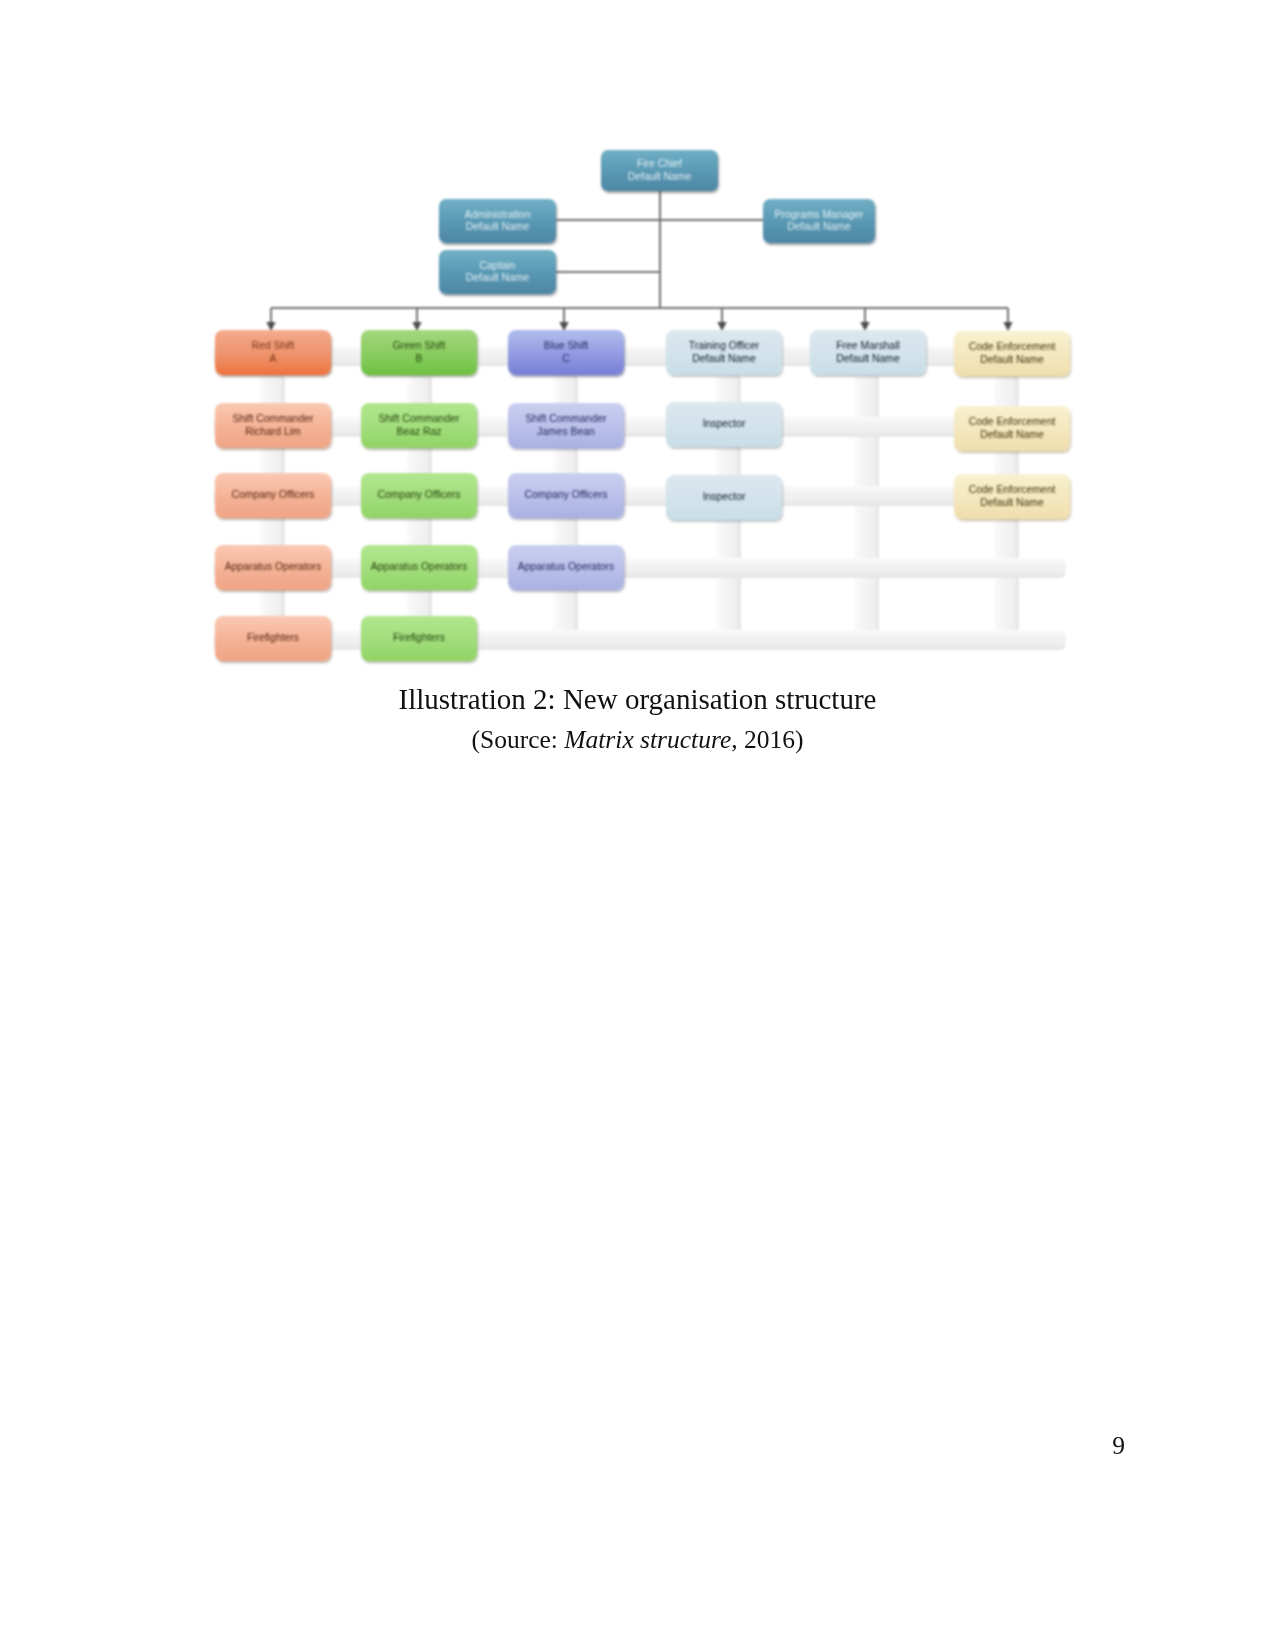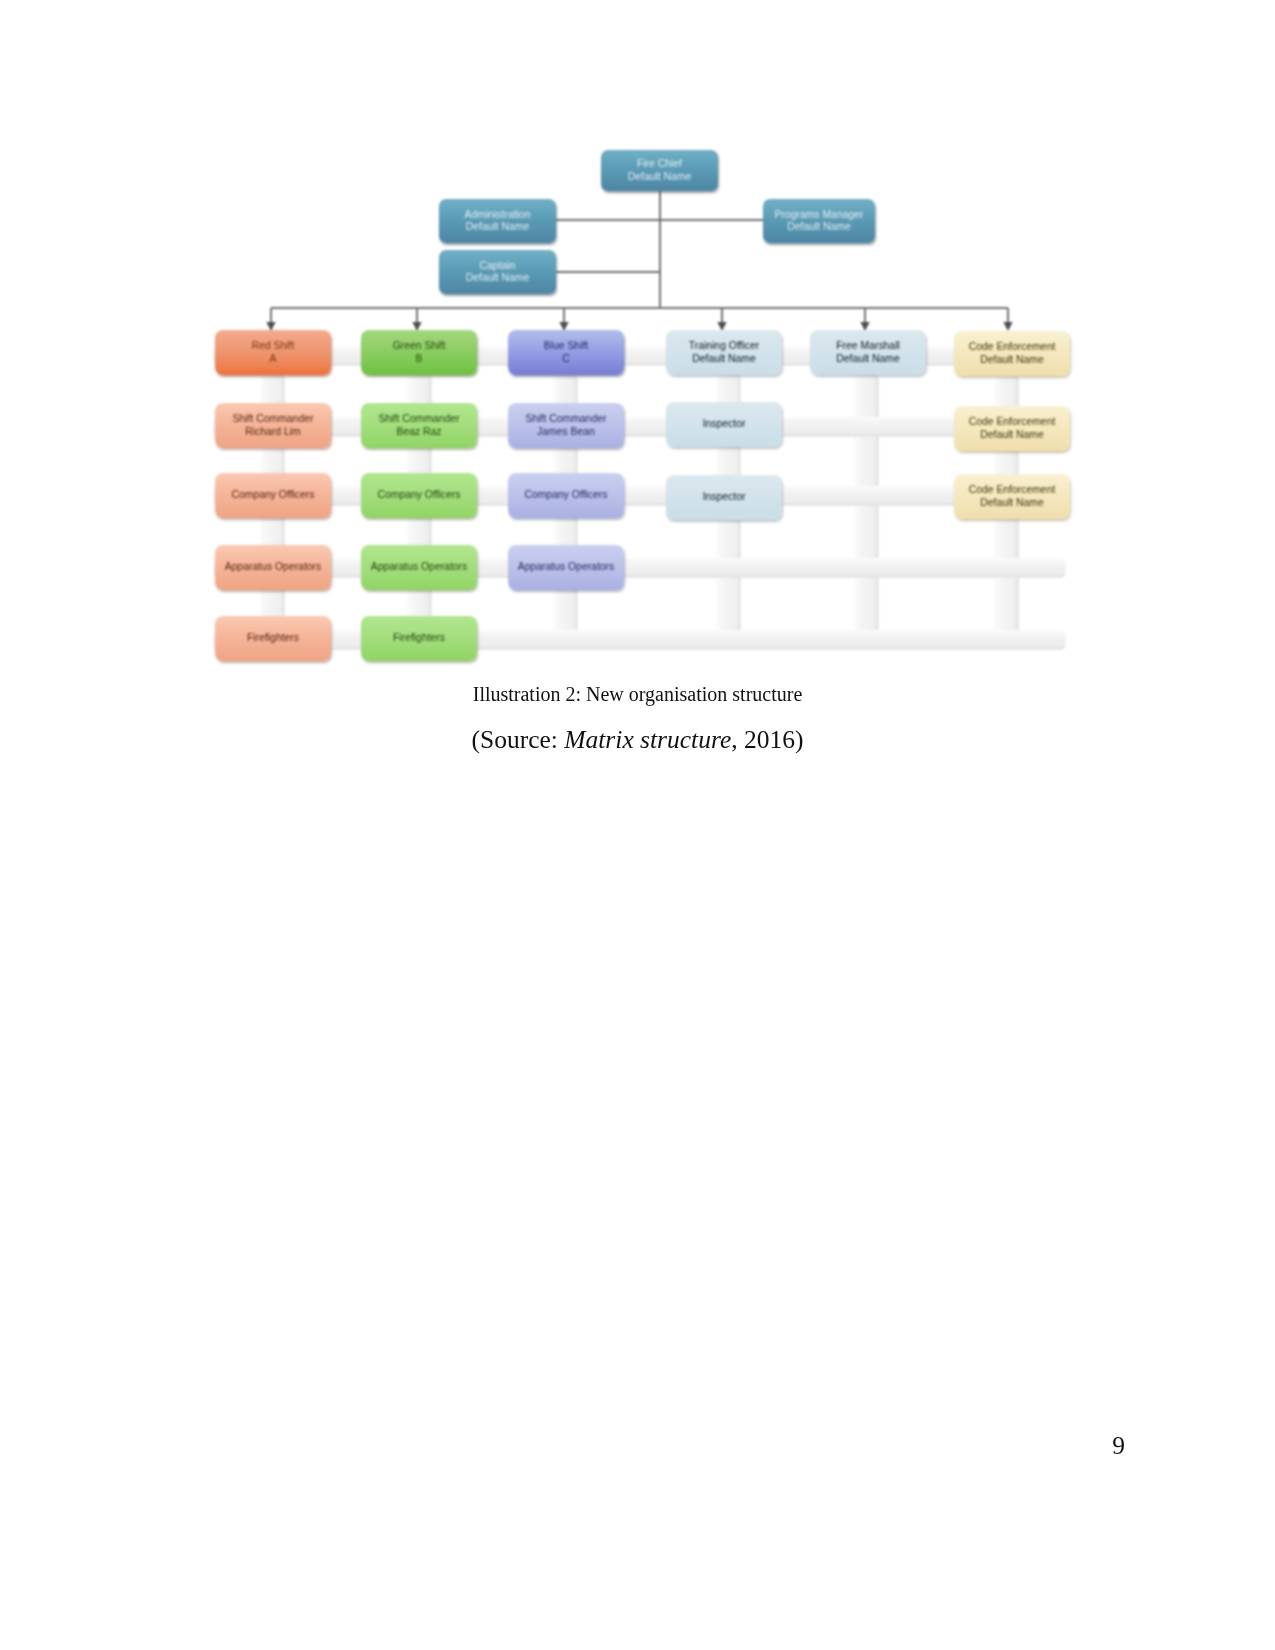--- a/index.html
+++ b/index.html
@@ -13,21 +13,21 @@
   #chart .blurwrap{position:absolute;left:0;top:0;width:1275px;height:700px;filter:blur(1.15px);}
 
   .node{position:absolute;box-sizing:border-box;display:flex;flex-direction:column;
         align-items:center;justify-content:center;text-align:center;
         font-family:"Liberation Sans",sans-serif;line-height:1.18;white-space:nowrap;}
   .node span{display:block;}
 
   
   .cap{position:absolute;left:0;width:1275px;text-align:center;color:#111;
        font-family:"Liberation Serif",serif;font-size:25.5px;}
-  #cap1{top:683px;font-size:20px;}
+  #cap1{top:683px;font-size:29px;}
   #cap2{top:725px;font-size:25.5px;}
   #cap2 i{font-style:italic;}
   #pagenum{position:absolute;left:0;width:1125px;text-align:right;top:1431px;
            font-family:"Liberation Serif",serif;font-size:25.5px;color:#111;}
 </style>
 </head>
 <body>
 
 <div id="page">
 

